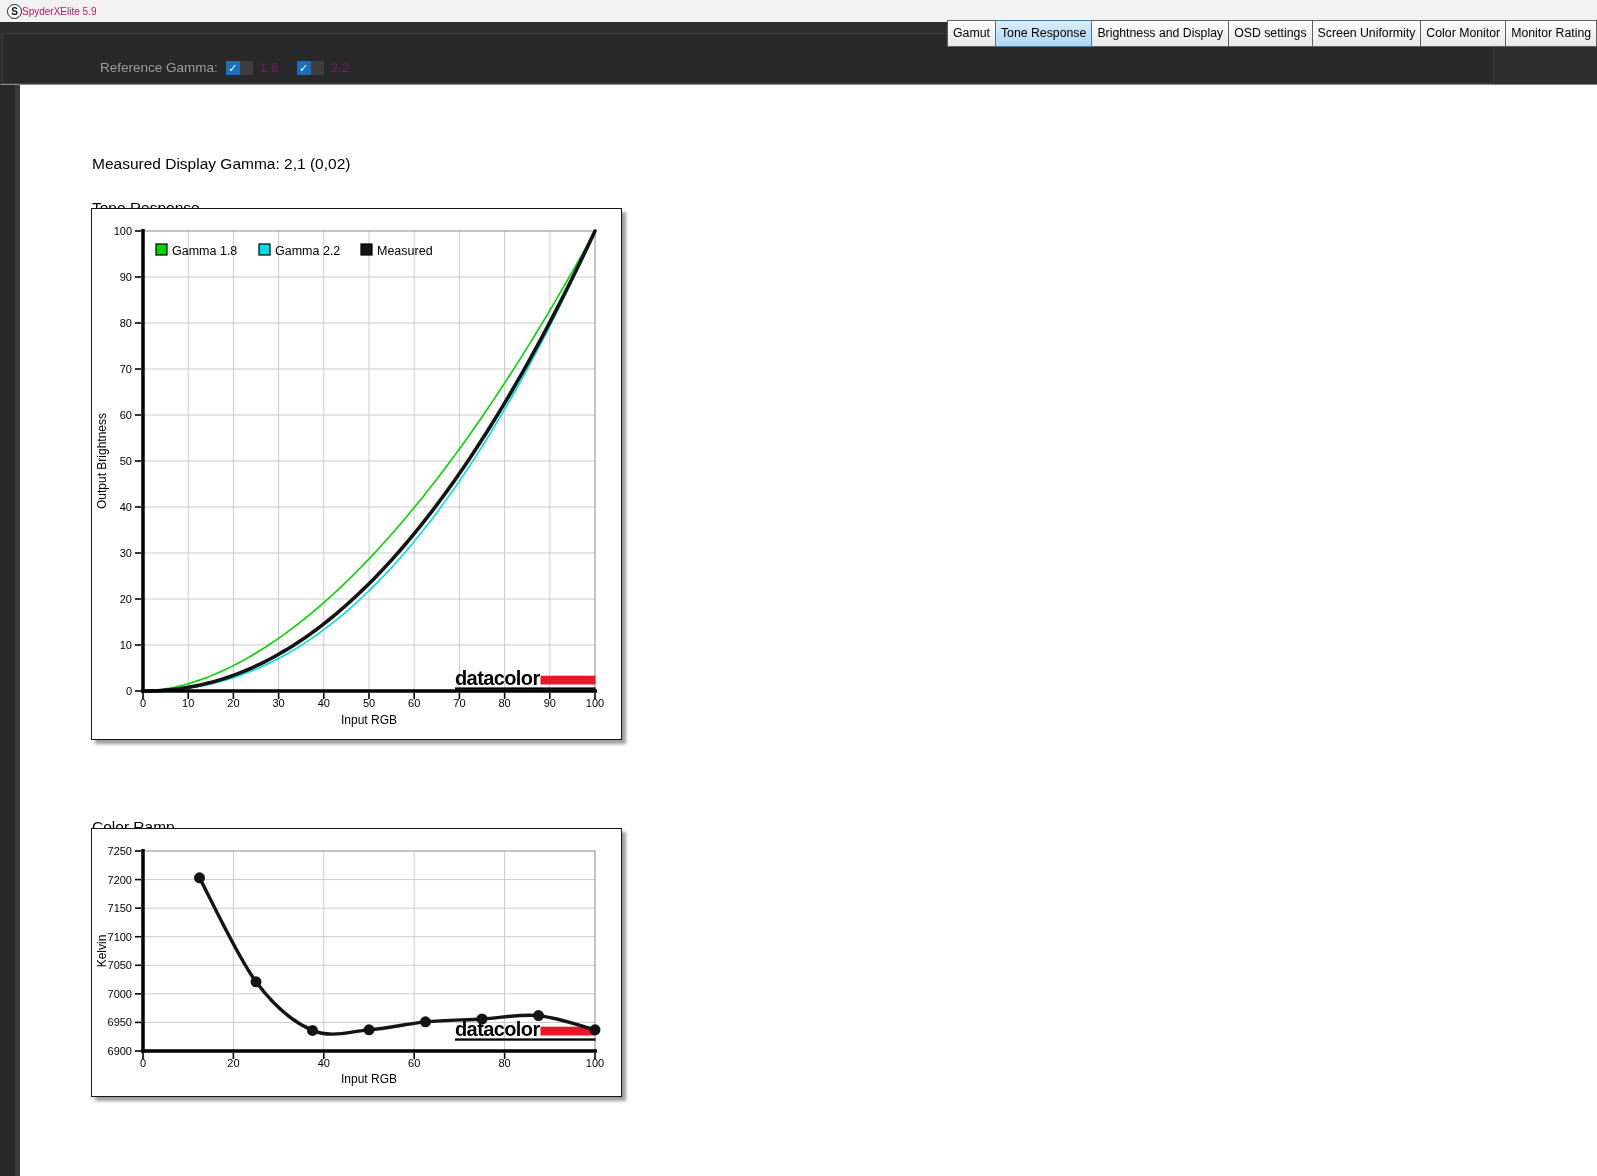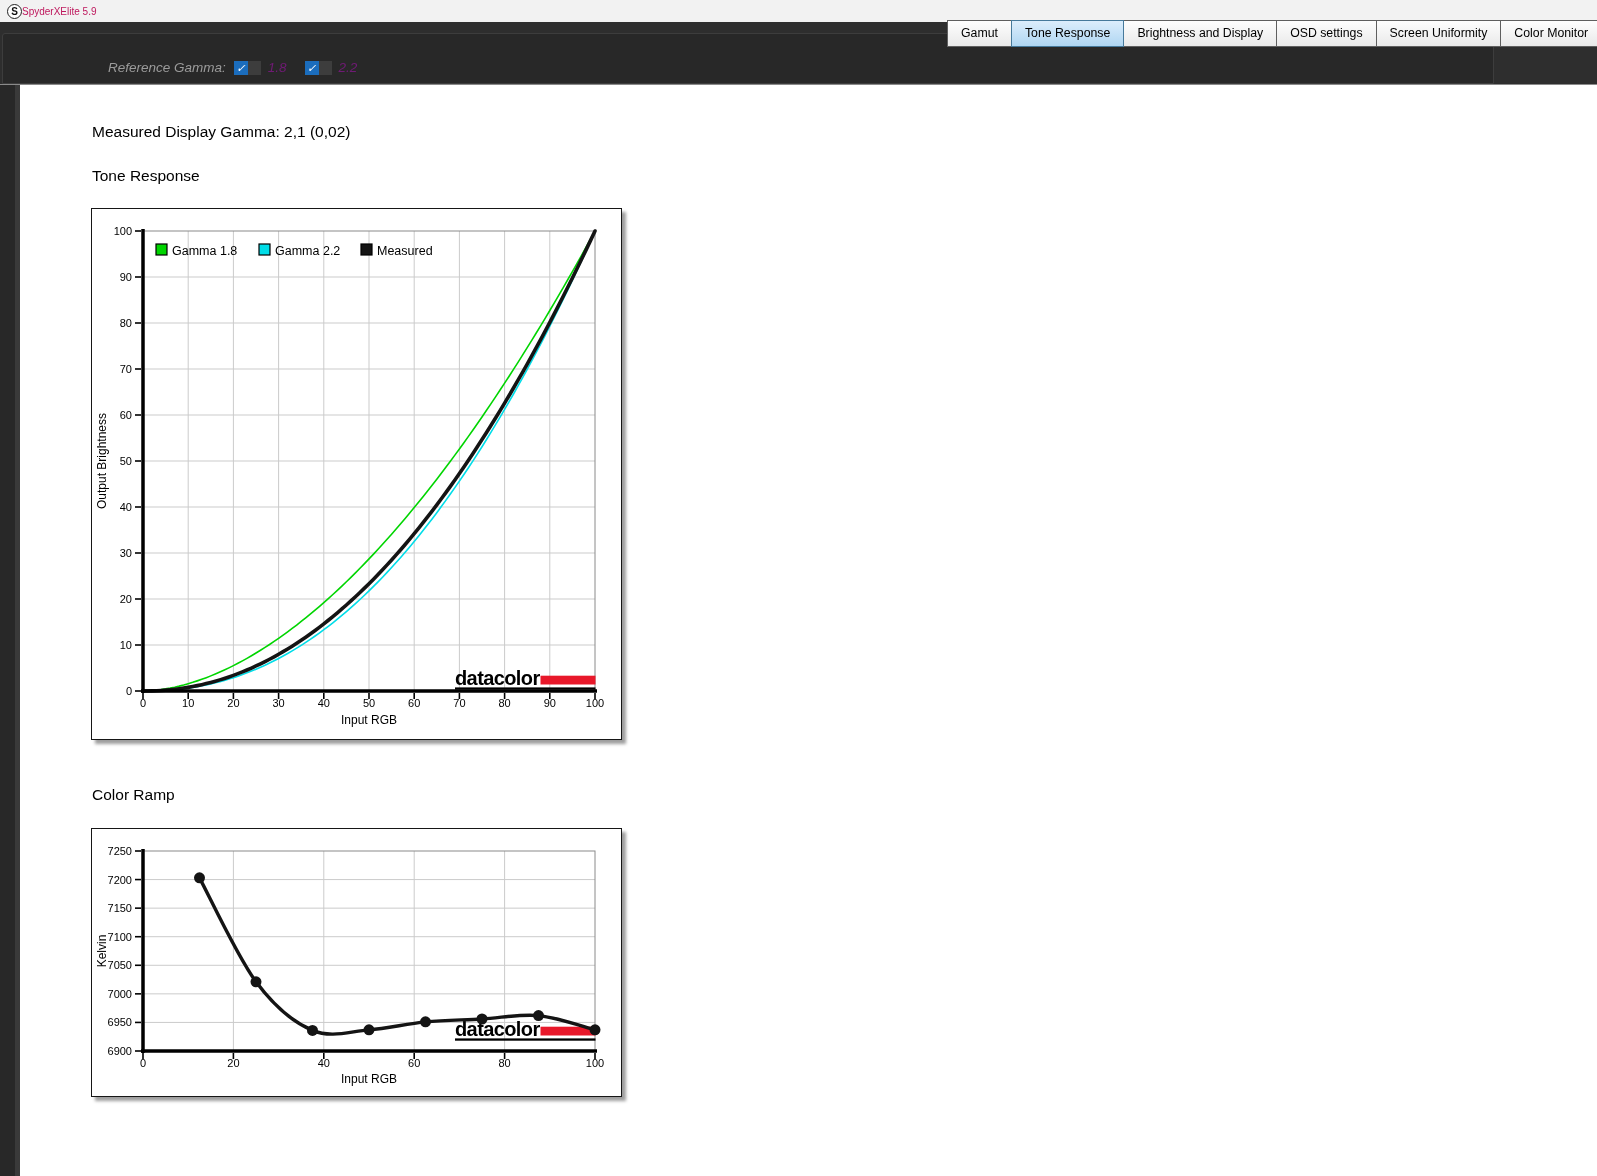--- a/index.html
+++ b/index.html
@@ -28,42 +28,42 @@
   }
   .leftstrip{
     position:absolute;left:0;top:85px;width:20px;height:1091px;
     background:#282828;border-right:5px solid #3a3a3a;box-sizing:border-box;
   }
   
   .tabrow{
     position:absolute;left:948px;top:20px;display:flex;z-index:5;white-space:nowrap;
   }
   .tab{
-    height:25px;line-height:25px;padding:0 13px;font-size:12.3px;color:#000;
+    height:25px;line-height:25px;padding:0 5px;font-size:12.3px;color:#000;
     background:linear-gradient(#fefefe,#e9e9e9);
     border:1px solid #5f5f5f;margin-left:-1px;cursor:default;
   }
   .tab.selected{
     background:linear-gradient(#dcedfc,#afd6f2);
     border-color:#46799b;z-index:6;position:relative;
   }
   
   .reference-row{
-    position:absolute;left:108px;top:60px;display:flex;align-items:flex-end;z-index:4;font-style:italic;
+    position:absolute;left:100px;top:60px;display:flex;align-items:flex-end;z-index:4;
   }
   .ref-label{font-size:13.5px;color:#9b9b9b;margin-right:8px;}
   .cbgroup{display:flex;align-items:center;margin-right:18px;cursor:default;}
   .cb-blue{
     width:14px;height:14px;background:#1b6dbd;color:#fff;font-size:11px;line-height:14px;
     text-align:center;display:inline-block;
   }
   .cb-gray{width:13px;height:14px;background:#3d3d3d;display:inline-block;}
   .cb-label{font-size:13.5px;color:#701a75;margin-left:7px;}
   
-  .h-text{position:absolute;font-size:15.5px;color:#000;z-index:2;}
+  .h-text{position:absolute;font-size:15.5px;color:#000;z-index:2;margin-top:32px;}
   .chart-box{
     position:absolute;background:#fff;border:1.5px solid #161616;box-sizing:border-box;
     box-shadow:4px 4px 3px rgba(0,0,0,0.38);z-index:2;
   }
   #chart1{left:91px;top:208px;width:531px;height:532px;}
   #chart2{left:91px;top:828px;width:531px;height:269px;}
   svg{display:block;}
 </style>
 </head>
 <body>

